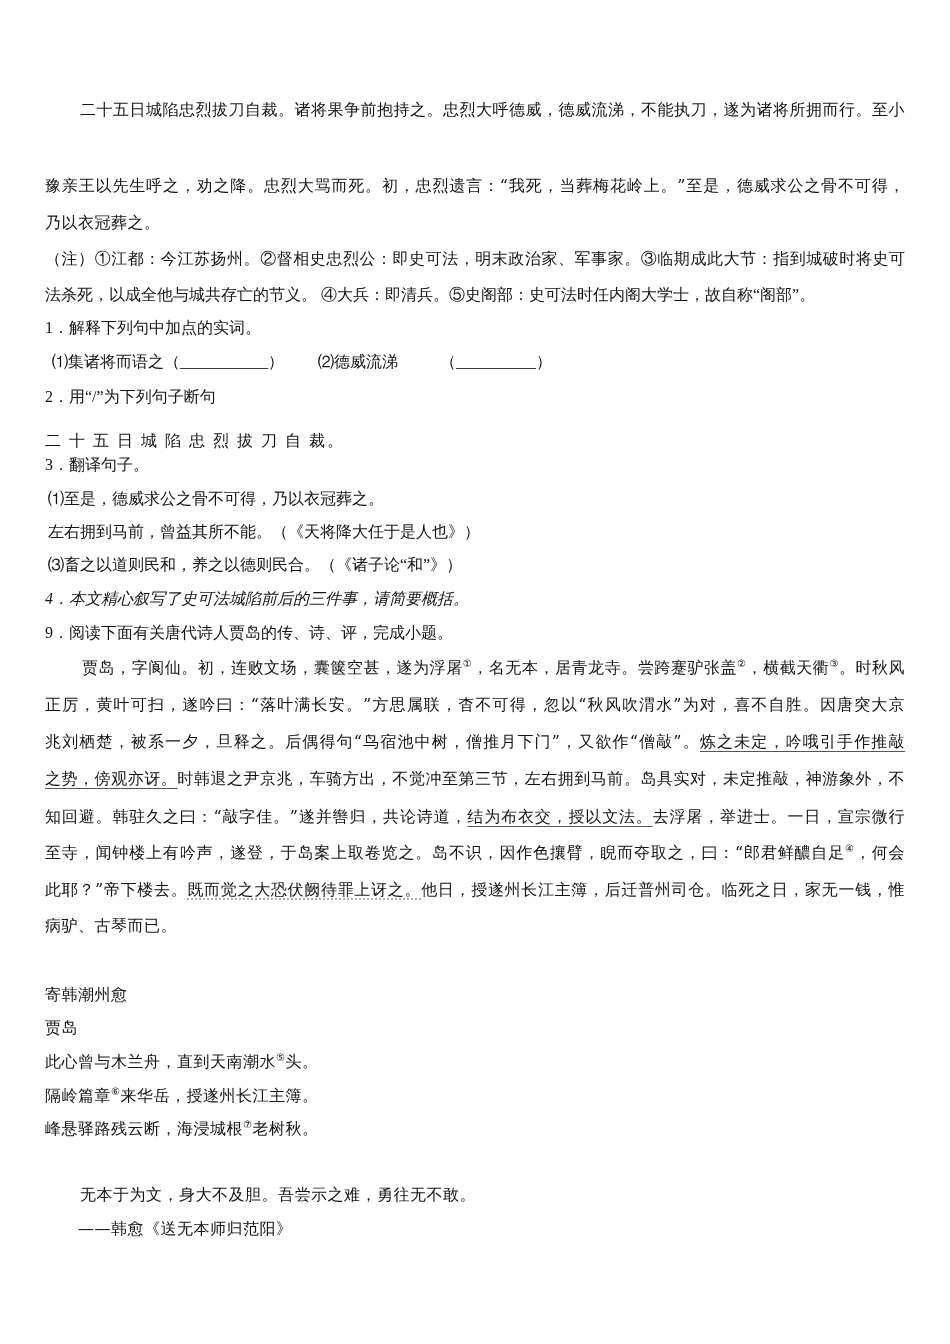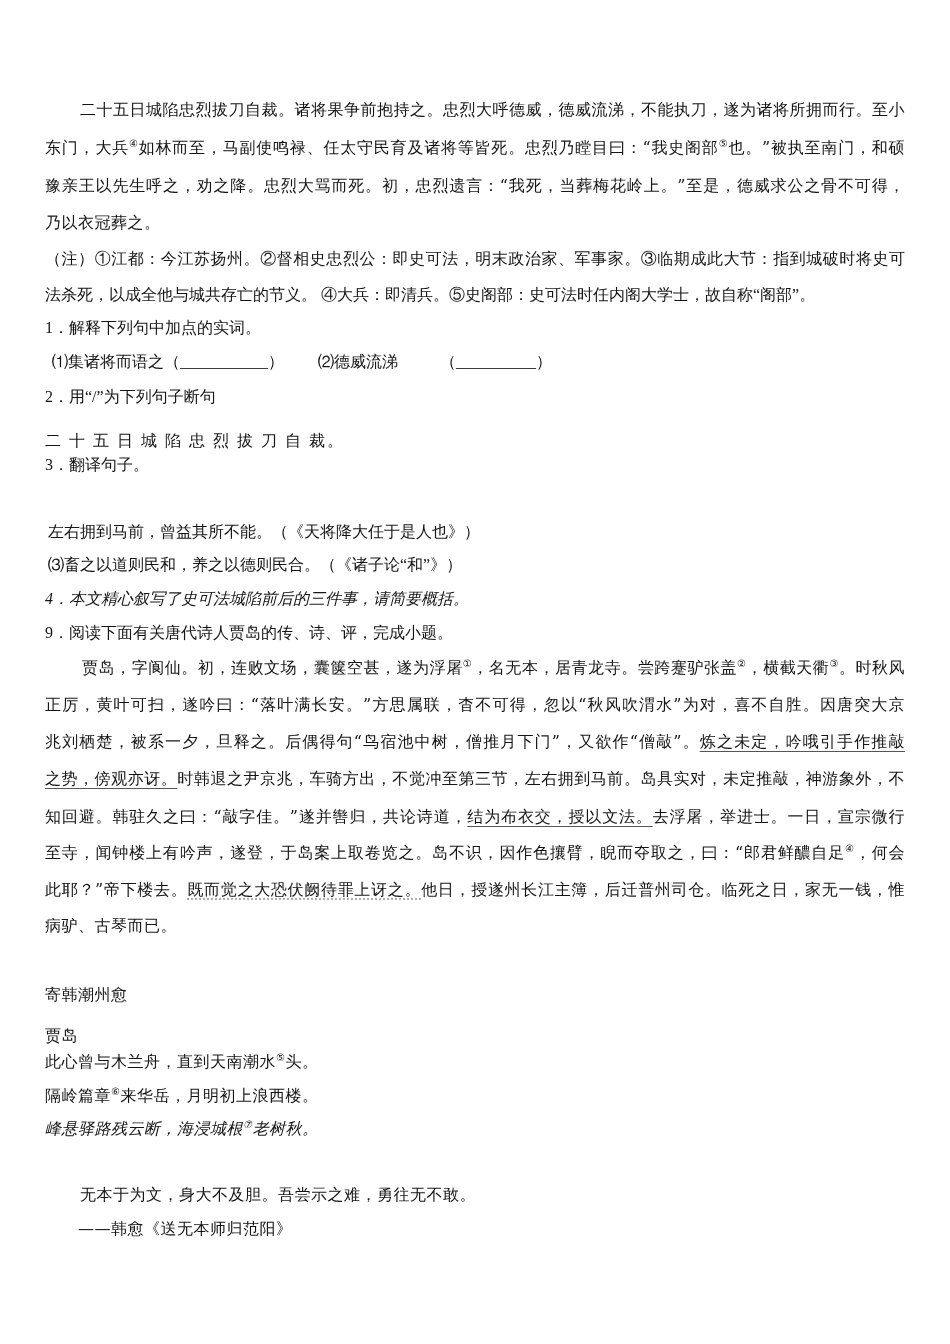--- a/index.html
+++ b/index.html
@@ -22,23 +22,20 @@
     .blank { letter-spacing: 0; }
   </style>
 </head>
 <body>
 
 <div class="page">
 
   <div class="ln kai j" style="top:99px;left:80px;width:825px;">
     <span>二十五日城陷忠烈拔刀自裁。诸将果争前抱持之。忠烈大呼德威，德威流涕，不能执刀，遂为诸将所拥而行。至小</span>
   </div>
-  <div class="ln kai j" style="top:137px;">
-    <span>东门，大兵</span><span class="fn">④</span><span>如林而至，马副使鸣禄、任太守民育及诸将等皆死。忠烈乃瞠目曰：“我史阁部</span><span class="fn">⑤</span><span>也。”被执至南门，和硕</span>
-  </div>
   <div class="ln kai j" style="top:175px;">
     <span>豫亲王以先生呼之，劝之降。忠烈大骂而死。初，忠烈遗言：“我死，当葬梅花岭上。”至是，德威求公之骨不可得，</span>
   </div>
   <div class="ln kai" style="top:212px;">
     <span>乃以衣冠葬之。</span>
   </div>
 
   <div class="ln song j" style="top:248px;">（注）①江都：今江苏扬州。②督相史忠烈公：即史可法，明末政治家、军事家。③临期成此大节：指到城破时将史可</div>
   <div class="ln song" style="top:284px;">法杀死，以成全他与城共存亡的节义。 ④大兵：即清兵。⑤史阁部：史可法时任内阁大学士，故自称“阁部”。</div>
 
@@ -50,20 +47,21 @@
     <span>⑵德威流涕</span>
   </div>
   <div class="ln song" style="top:351px;left:440px;width:140px;">
     <span class="blank">（__________）</span>
   </div>
 
   <div class="ln song" style="top:386px;">2．用“/”为下列句子断句</div>
   <div class="ln song" style="top:430px;letter-spacing:2px;">二 十 五 日 城 陷 忠 烈 拔 刀 自 裁。</div>
 
   <div class="ln song" style="top:454px;">3．翻译句子。</div>
+  <div class="ln song" style="top:488px;left:48px;">⑴至是，德威求公之骨不可得，乃以衣冠葬之。</div>
   <div class="ln song" style="top:521px;left:48px;">左右拥到马前，曾益其所不能。（《天将降大任于是人也》）</div>
   <div class="ln song" style="top:554px;left:48px;">⑶畜之以道则民和，养之以德则民合。（《诸子论“和”》）</div>
 
   <div class="ln song" style="top:588px;font-style:italic;">4．本文精心叙写了史可法城陷前后的三件事，请简要概括。</div>
   <div class="ln song" style="top:622px;">9．阅读下面有关唐代诗人贾岛的传、诗、评，完成小题。</div>
 
   <div class="ln kai j" style="top:657px;left:82px;width:823px;">
     <span>贾岛，字阆仙。初，连败文场，囊箧空甚，遂为浮屠</span><span class="fn">①</span><span>，名无本，居青龙寺。尝跨蹇驴张盖</span><span class="fn">②</span><span>，横截天衢</span><span class="fn">③</span><span>。时秋风</span>
   </div>
   <div class="ln kai j" style="top:694px;">
@@ -82,27 +80,27 @@
     <span>至寺，闻钟楼上有吟声，遂登，于岛案上取卷览之。岛不识，因作色攘臂，睨而夺取之，曰：“郎君鲜醲自足</span><span class="fn">④</span><span>，何会</span>
   </div>
   <div class="ln kai j" style="top:879px;">
     <span>此耶？”帝下楼去。</span><span class="ud">既而觉之大恐伏阙待罪上讶之。</span><span>他日，授遂州长江主簿，后迁普州司仓。临死之日，家无一钱，惟</span>
   </div>
   <div class="ln kai" style="top:915px;">
     <span>病驴、古琴而已。</span>
   </div>
 
   <div class="ln kai" style="top:984px;">寄韩潮州愈</div>
-  <div class="ln kai" style="top:1017px;margin-top:8px;">贾岛</div>
+  <div class="ln kai" style="top:1017px;">贾岛</div>
   <div class="ln kai" style="top:1051px;">
     <span>此心曾与木兰舟，直到天南潮水</span><span class="fn">⑤</span><span>头。</span>
   </div>
   <div class="ln kai" style="top:1085px;">
-    <span>隔岭篇章</span><span class="fn">⑥</span><span>来华岳，月明初上浪西楼。</span>
+    <span>隔岭篇章</span><span class="fn">⑥</span><span>来华岳，授遂州长江主簿。</span>
   </div>
-  <div class="ln kai" style="top:1118px;font-style:italic;">
+  <div class="ln kai" style="top:1118px;">
     <span>峰悬驿路残云断，海浸城根</span><span class="fn">⑦</span><span>老树秋。</span>
   </div>
 
   <div class="ln kai" style="top:1184px;left:80px;width:600px;">无本于为文，身大不及胆。吾尝示之难，勇往无不敢。</div>
   <div class="ln kai" style="top:1218px;left:78px;width:400px;">——韩愈《送无本师归范阳》</div>
 
 </div>
 
 </body></html>

